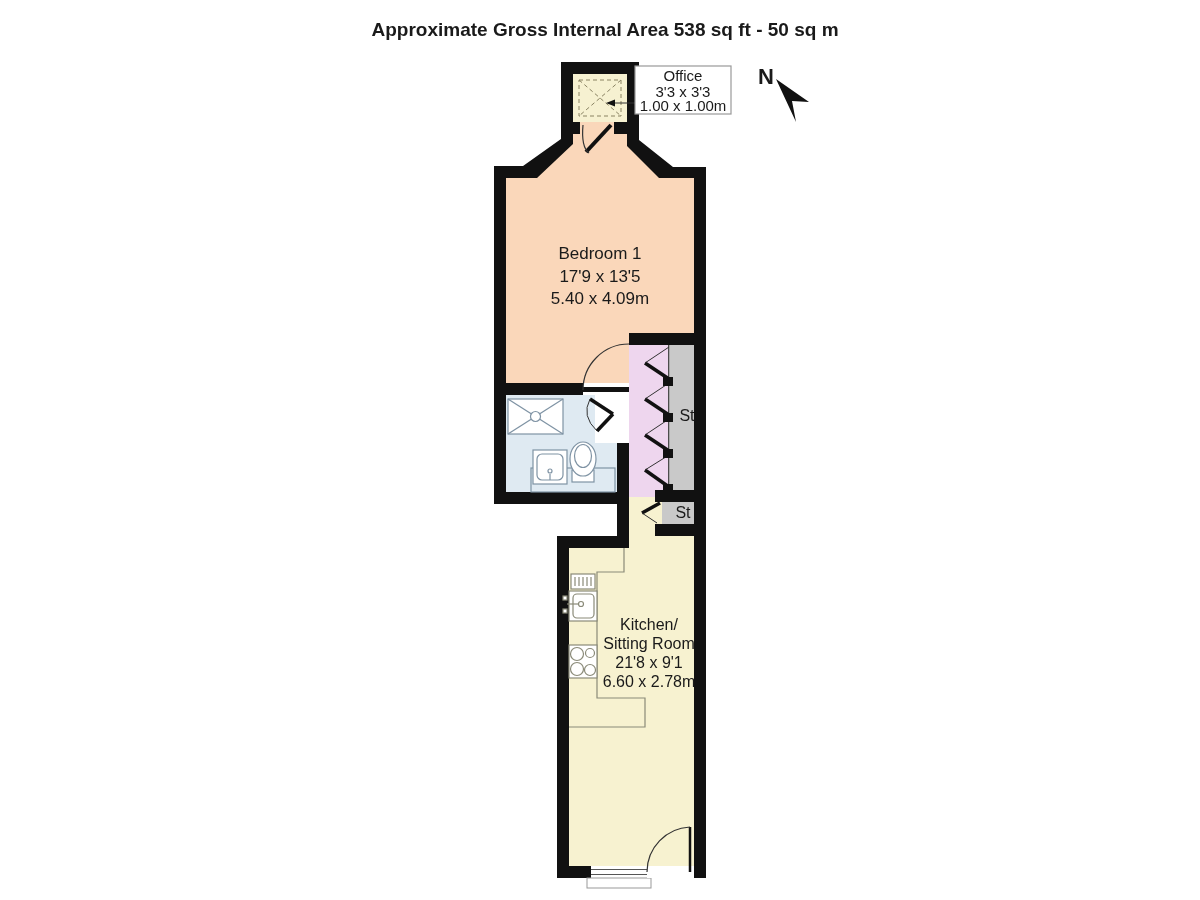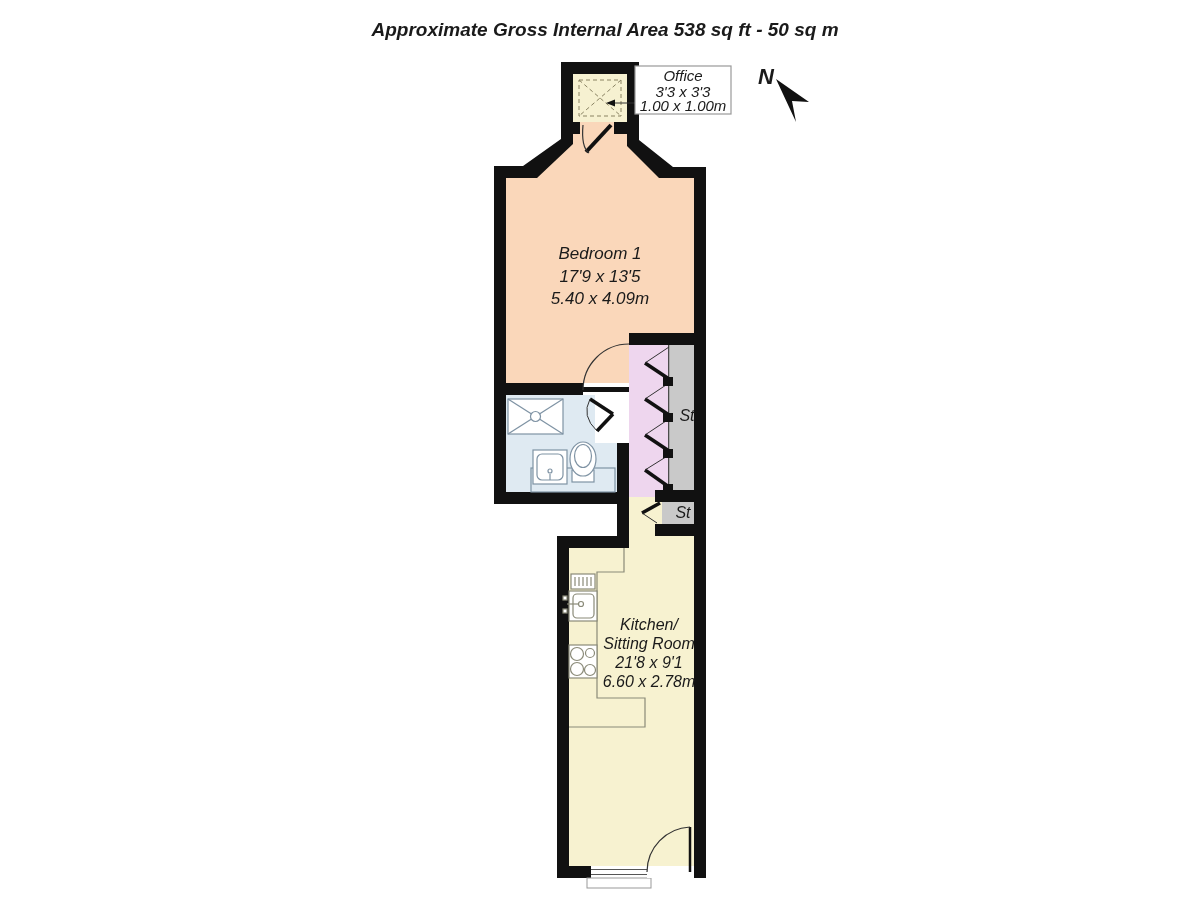--- a/index.html
+++ b/index.html
@@ -1,17 +1,17 @@
 <!DOCTYPE html>
 <html><head>
 <meta charset="utf-8">
 <style>
   html,body{margin:0;padding:0;background:#ffffff;}
   .page{position:relative;width:1200px;height:900px;background:#ffffff;overflow:hidden;
-        font-family:"Liberation Sans",sans-serif;font-style:italic;}
+        font-family:"Liberation Sans",sans-serif;}
   svg{display:block;}
   text{font-family:"Liberation Sans",sans-serif;fill:#1a1a1a;}
   .title{font-weight:bold;font-size:19px;}
   .room-label{font-size:17px;}
   .room-label-sm{font-size:16px;}
   .callout-label{font-size:15px;}
   .st-label{font-size:16px;}
   .north-label{font-size:22px;font-weight:600;}
 </style>
 </head>

